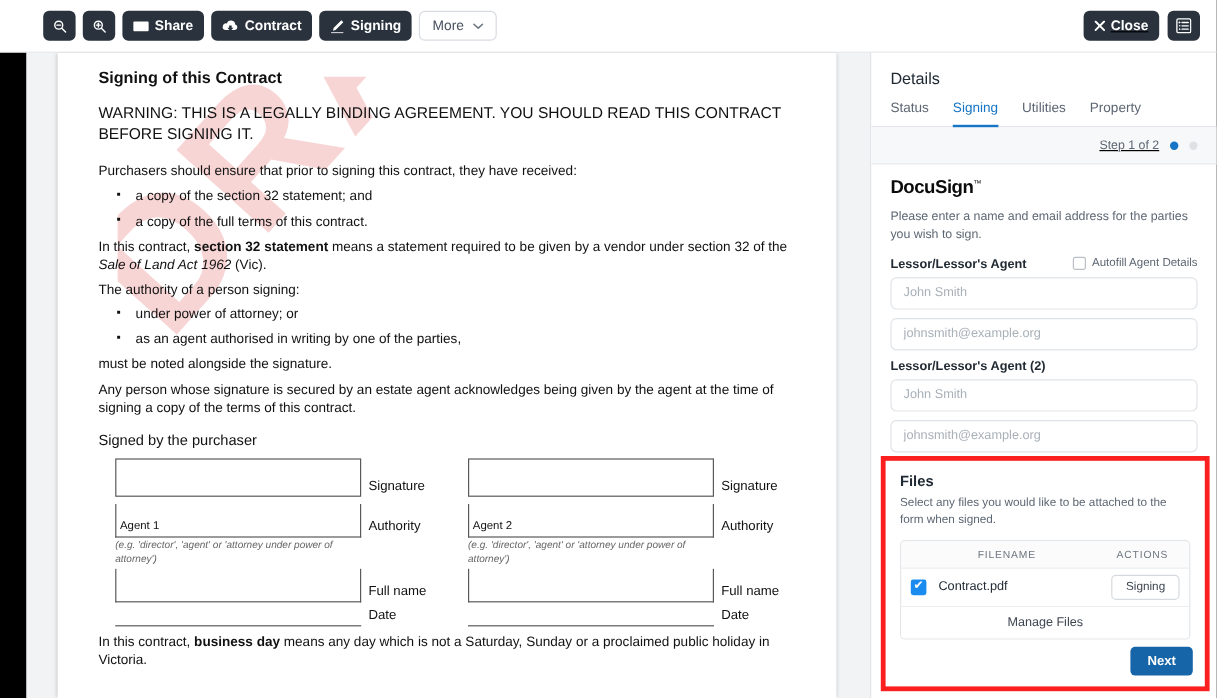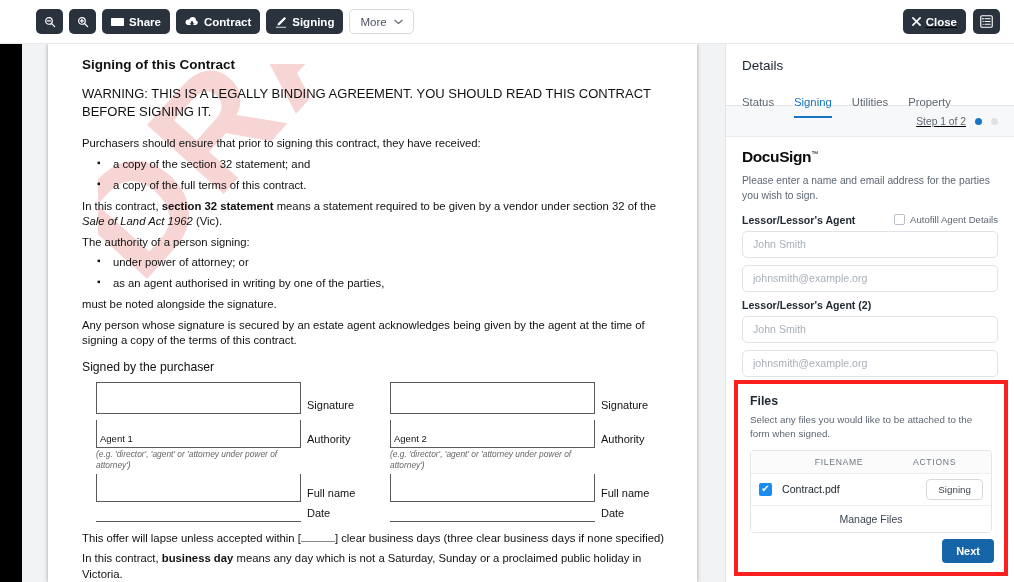--- a/index.html
+++ b/index.html
@@ -151,21 +151,21 @@
   }
   .tabs {
     display: flex; gap: 20px;
     padding: 10px 16px 0 16px;
     border-bottom: 1px solid #e3e5e8;
   }
   .tab {
     font-size: 11.3px; color: #5d6773;
     padding-bottom: 8px; cursor: pointer;
     border-bottom: 2px solid transparent;
-    position: relative; top: 13px;
+    position: relative; top: 1px;
   }
   .tab.active { color: #1675c4; border-bottom-color: #1675c4; font-weight: normal; }
   .stepbar {
     height: 31px; background: #f7f8f9;
     border-bottom: 1px solid #e8eaec;
     display: flex; align-items: center; justify-content: flex-end;
     padding-right: 16px; gap: 9px; text-decoration: underline;
   }
   .step-text { font-size: 10.3px; color: #5d6773; }
   .dot { width: 7px; height: 7px; border-radius: 50%; background: #dfe2e5; }
@@ -207,21 +207,21 @@
   }
   .files-title { font-size: 12.3px; font-weight: bold; color: #202a34; margin-bottom: 5px; }
   .files-desc { font-size: 9.8px; color: #5d6773; line-height: 1.42; margin-bottom: 9px; }
   .files-table { border: 1px solid #e3e6e9; border-radius: 4px; overflow: hidden; }
   .ft-head {
     display: flex; align-items: center; height: 23px;
     background: #fbfbfc; border-bottom: 1px solid #eceef0;
     font-size: 8.6px; letter-spacing: .7px; color: #6e7780;
   }
   .ft-head .c-name { flex: 1; text-align: center; padding-left: 14px; }
-  .ft-head .c-act { width: 78px; }
+  .ft-head .c-act { width: 78px; text-align: center; }
   .ft-row {
     display: flex; align-items: center; height: 32px;
     padding: 0 8px; border-bottom: 1px solid #eceef0; gap: 10px;
   }
   .cb-checked {
     width: 13px; height: 13px; border-radius: 2px; background: #1a8cf0;
     display: flex; align-items: center; justify-content: center;
     color: #fff; font-size: 10px; line-height: 1; flex: none; cursor: pointer;
   }
   .fname { font-size: 10.6px; color: #202a34; flex: 1; }
@@ -402,23 +402,20 @@
               <div class="sigline tall"></div>
               <div class="siglabel">Full name</div>
             </div>
             <div class="sigrow" style="margin-top:4px;">
               <div class="sigline plain"></div>
               <div class="siglabel">Date</div>
             </div>
           </div>
         </div>
 
-        <p class="doc-p" style="margin-top:9px;">
-          <span>This offer will lapse unless accepted within [</span><span style="display:inline-block;width:34px;border-bottom:1px solid #888;"></span><span>] clear business days (three clear business days if none specified)</span>
-        </p>
         <p class="doc-p">
           <span>In this contract, </span><span class="bd">business day</span><span> means any day which is not a Saturday, Sunday or a proclaimed public holiday in Victoria.</span>
         </p>
 
       </div>
     </div>
   </div>
 
   <div class="details">
     <div class="details-title">Details</div>

